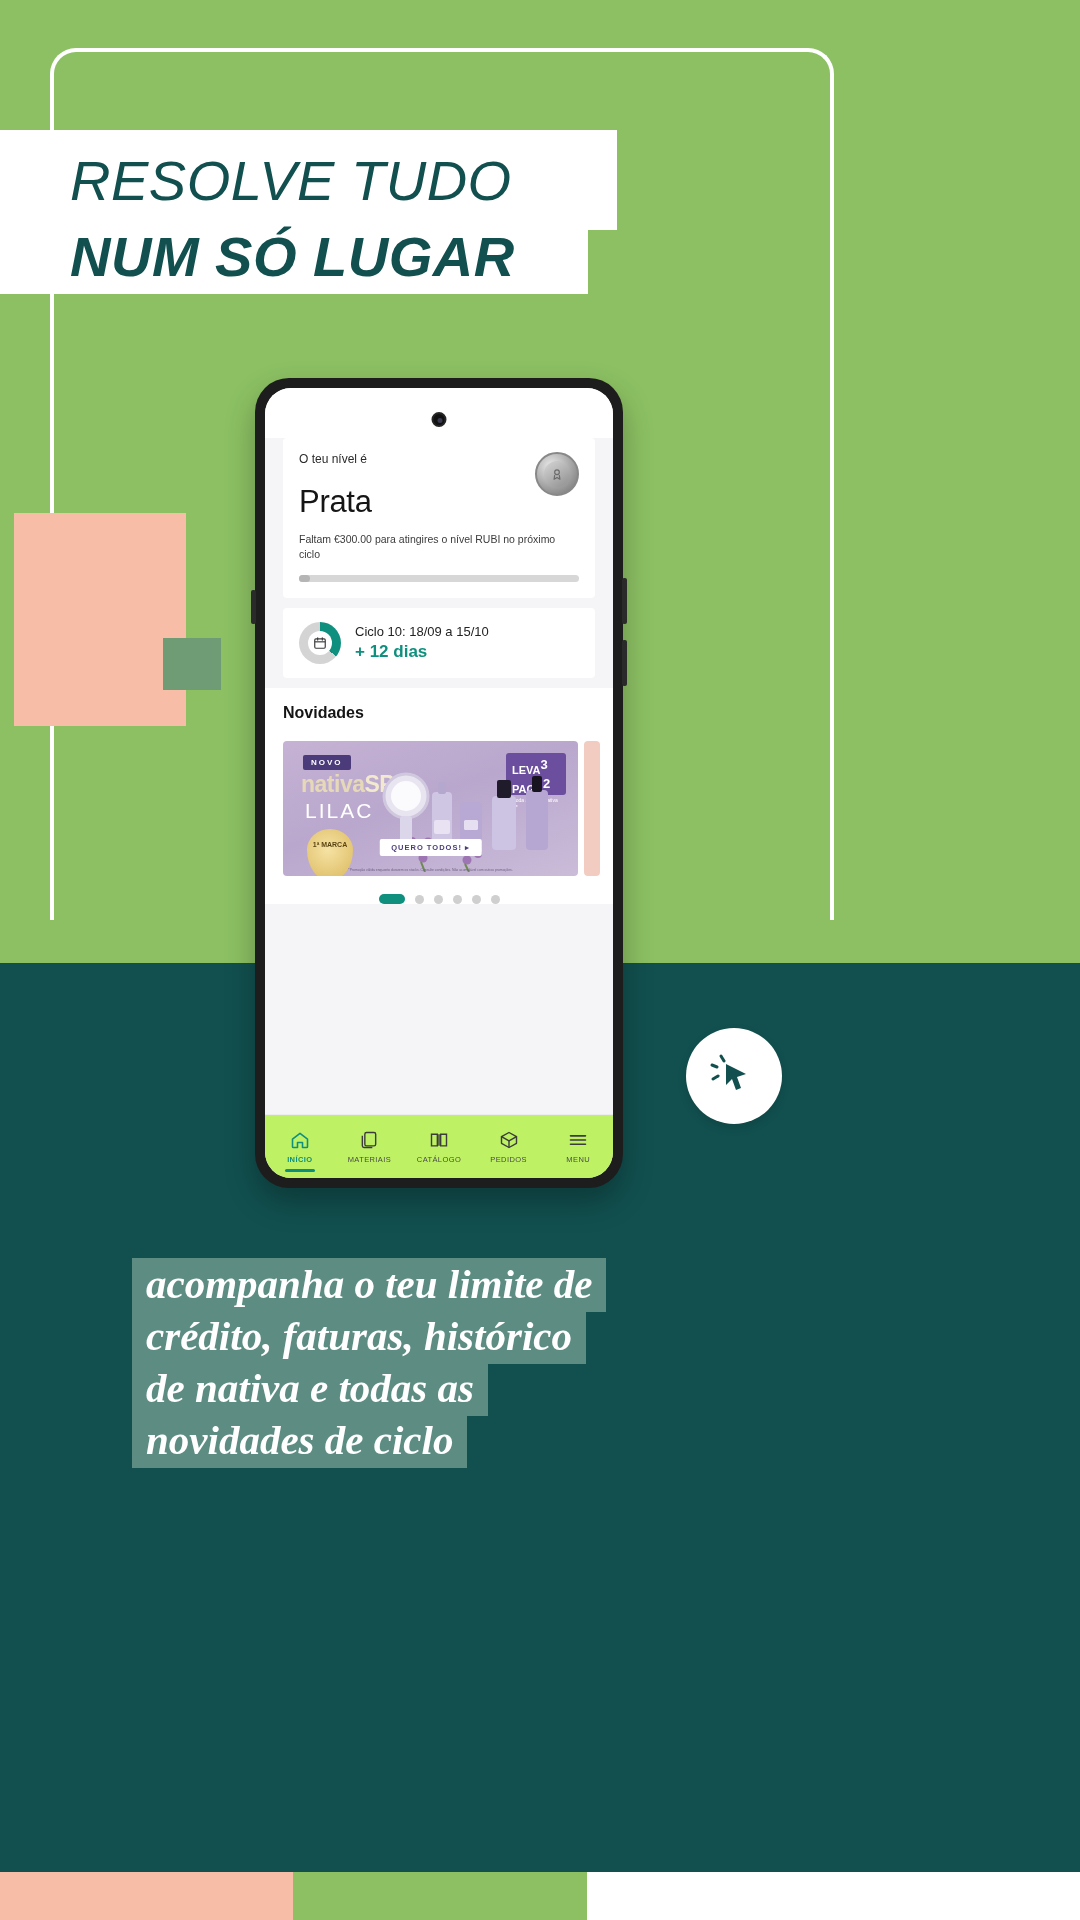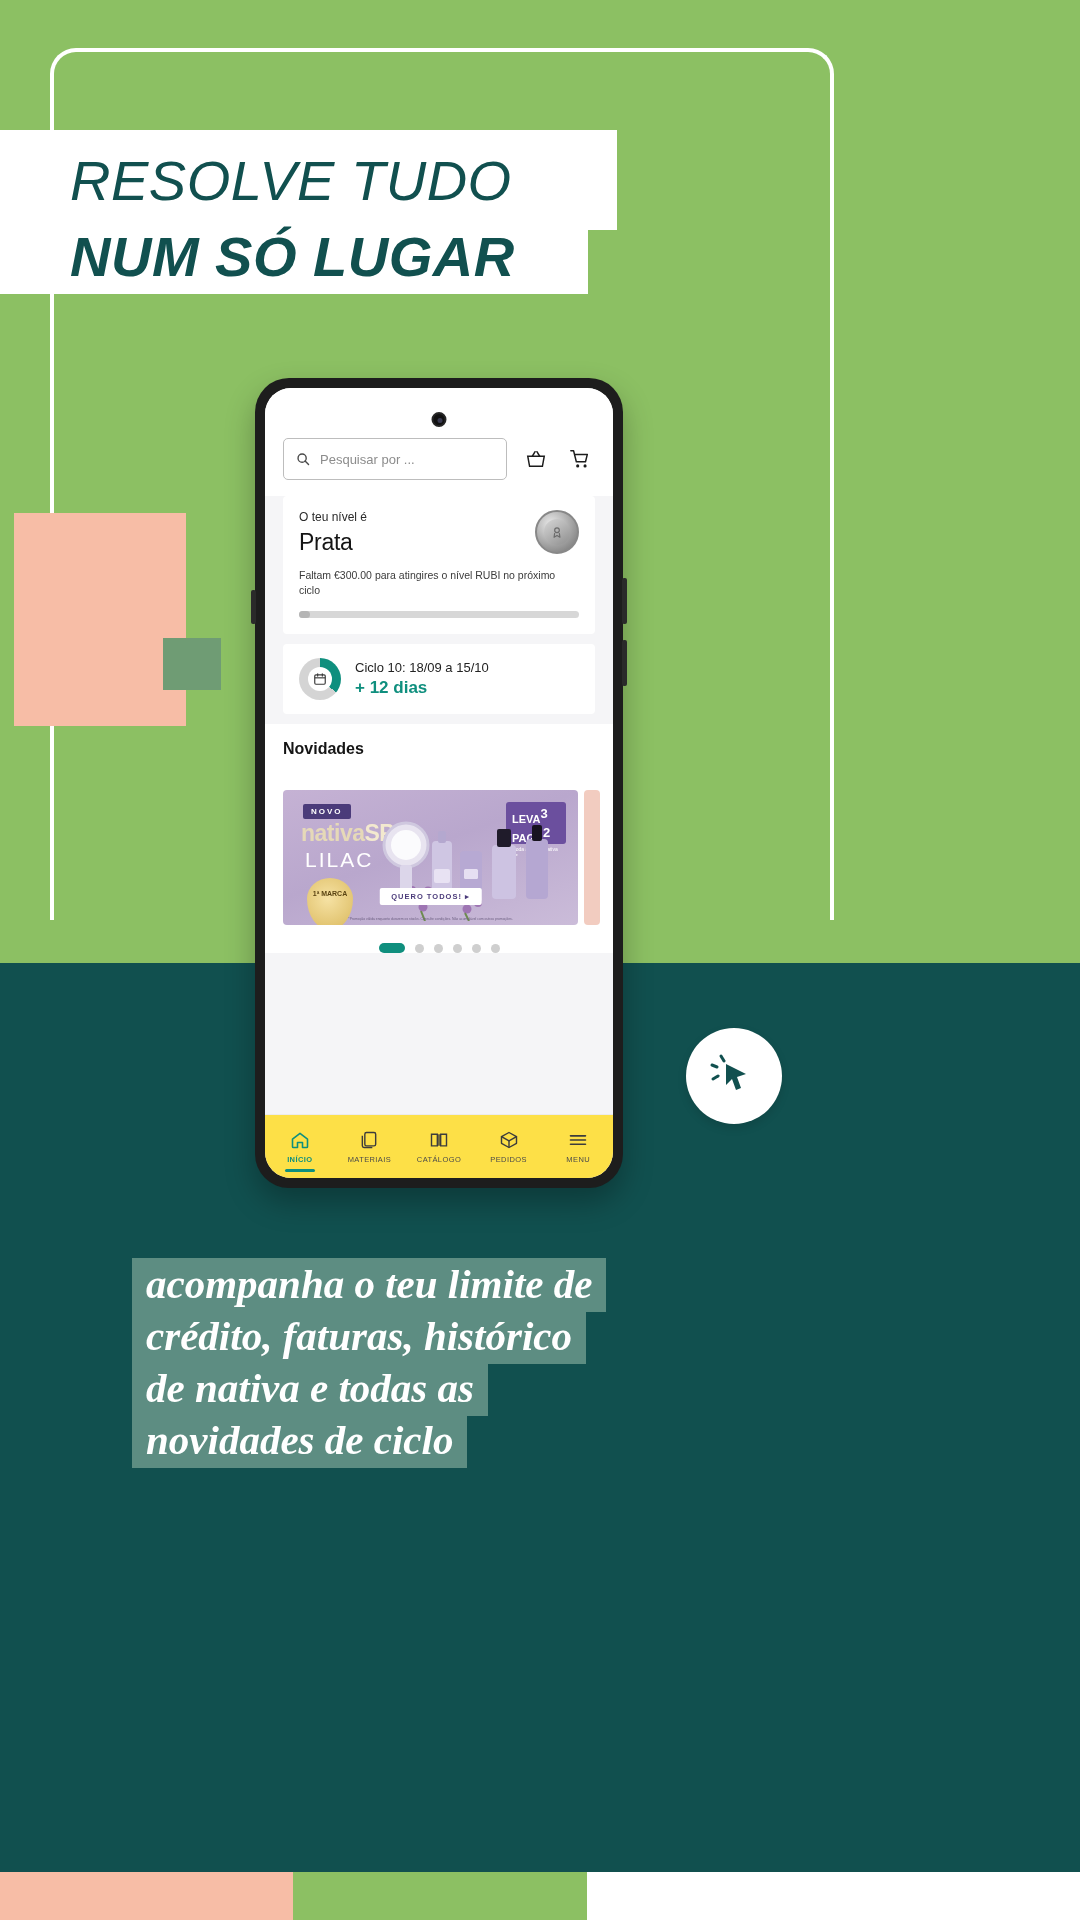--- a/index.html
+++ b/index.html
@@ -59,40 +59,40 @@
   .search-ph { color:#8c8c8c; font-size:13px; }
   .icon-btn { width:30px; height:30px; display:flex; align-items:center; justify-content:center; }
 
   
   .greeting { padding:18px 20px 10px 20px; font-size:17px; font-weight:600; color:#151515; background:#f5f5f7; }
 
   
   .card { background:#ffffff; border-radius:4px; margin:0 18px 10px 18px; padding:14px 16px 16px 16px; }
   .card-level-top { display:flex; justify-content:space-between; align-items:flex-start; }
   .lvl-small { font-size:12px; color:#2a2a2a; }
-  .lvl-big { font-size:23px; color:#151515; margin-top:5px; letter-spacing:-0.3px; }
+  .lvl-big { font-size:31px; color:#151515; margin-top:18px; letter-spacing:-0.3px; }
   .medal { width:44px; height:44px; border-radius:50%; background:radial-gradient(circle at 35% 30%, #e9e9e9, #9d9d9d 60%, #6f6f6f); border:2px solid #888; display:flex;align-items:center;justify-content:center; }
   .medal-inner { width:26px; height:26px; border-radius:50%; background:linear-gradient(145deg,#d6d6d6,#8f8f8f); display:flex; align-items:center; justify-content:center; }
   .lvl-note { font-size:10.5px; color:#3b3b3b; line-height:1.45; margin-top:12px; }
   .progress-track { height:7px; background:#d7d7d7; border-radius:4px; margin-top:13px; }
   .progress-fill { height:7px; width:4%; background:#b5b5b5; border-radius:4px; }
 
   
   .card-cycle { display:flex; align-items:center; gap:14px; padding:14px 16px; }
   .donut { position:relative; width:42px; height:42px; border-radius:50%;
            background:conic-gradient(#0f8f7e 0deg 130deg, #d4d4d4 130deg 360deg); flex:none; }
   .donut::after { content:""; position:absolute; left:9px; top:9px; width:24px; height:24px; border-radius:50%; background:#fff; }
   .donut-ico { position:absolute; left:0; top:0; width:42px; height:42px; display:flex; align-items:center; justify-content:center; z-index:2; }
   .cycle-t1 { font-size:13px; color:#232323; }
   .cycle-t2 { font-size:17px; color:#0f8f7e; font-weight:600; margin-top:3px; }
 
   
   .novidades-wrap { background:#ffffff; margin-top:10px; padding:16px 18px 0 18px; }
   .nov-title { font-size:16px; font-weight:600; color:#151515; }
-  .banner-row { display:flex; gap:6px; margin-top:32px; }
+  .banner-row { display:flex; gap:6px; margin-top:19px; }
   .banner {
     position:relative; flex:none; width:295px; height:135px; border-radius:4px; overflow:hidden;
     background:linear-gradient(160deg,#c5b2d4 0%, #b9a7cd 45%, #cbbcd9 100%);
   }
   .banner-next { flex:none; width:16px; height:135px; border-radius:4px; background:#f2ccc0; }
   .tag-novo { position:absolute; left:20px; top:14px; background:#4b3b7a; color:#fff; font-size:8px; letter-spacing:2px; padding:3px 8px; border-radius:2px; font-weight:700; }
   .nativa { position:absolute; left:18px; top:30px; font-size:23px; color:#e6d9b8; font-weight:600; letter-spacing:-0.5px; }
   .nativa b { color:#f3e9cf; }
   .lilac { position:absolute; left:22px; top:58px; font-size:21px; color:#ffffff; letter-spacing:2px; }
   .seal { position:absolute; left:24px; top:88px; width:46px; height:52px; background:radial-gradient(circle at 45% 40%, #f6e2a4, #d9b75a); border-radius:50% 50% 50% 50%/40% 40% 60% 60%; }
@@ -105,21 +105,21 @@
   .legal { position:absolute; left:0; bottom:4px; width:100%; text-align:center; font-size:3.4px; color:#6c5f80; padding:0 12px; line-height:1.4; }
   .flowers { position:absolute; left:118px; bottom:4px; width:96px; height:54px; }
 
   
   .dots { display:flex; align-items:center; justify-content:center; gap:10px; padding:18px 0 0 0; background:#ffffff; }
   .dot { width:9px; height:9px; border-radius:50%; background:#cfcfcf; }
   .dot.active { width:26px; height:10px; border-radius:6px; background:#0f8f7e; }
 
   
   .bottom-nav {
-    position:absolute; left:0; bottom:0; width:100%; height:64px; background:#fde047;
+    position:absolute; left:0; bottom:0; width:100%; height:64px; background:#bef264;
     display:flex; border-top:1px solid #ececec;
   }
   .nav-item { flex:1; display:flex; flex-direction:column; align-items:center; justify-content:center; gap:5px; position:relative; }
   .nav-label { font-size:7.5px; letter-spacing:0.4px; color:#4a4a4a; }
   .nav-item.active .nav-label { color:#0f8f7e; font-weight:700; }
   .nav-underline { position:absolute; bottom:6px; width:30px; height:3px; border-radius:2px; background:#0f8f7e; }
 
   
   .cursor-badge {
     position:absolute; left:686px; top:1028px; width:96px; height:96px; border-radius:50%;
@@ -152,44 +152,20 @@
   <div class="phone-side1"></div>
   <div class="phone-side2"></div>
   <div class="phone-side3"></div>
 
   <div class="screen">
 
     <div class="status-area">
       <div class="camera"></div>
     </div>
 
-    <div class="search-row">
-      <div class="search-box">
-        <span>
-          <svg width="14" height="14" viewBox="0 0 24 24" fill="none" stroke="#4a4a4a" stroke-width="2.4">
-            <circle cx="10.5" cy="10.5" r="7"></circle>
-              <line x1="15.6" y1="15.6" x2="21.5" y2="21.5" stroke-linecap="round"></line>
-          </svg>
-        </span>
-        <span class="search-ph">Pesquisar por ...</span>
-      </div>
-      <div class="icon-btn">
-        <svg width="22" height="22" viewBox="0 0 24 24" fill="none" stroke="#1c1c1c" stroke-width="1.6">
-          <path d="M3 9h18l-2 11H5L3 9z"></path>
-            <path d="M8 9l3-5M16 9l-3-5" stroke-linecap="round"></path>
-        </svg>
-      </div>
-      <div class="icon-btn">
-        <svg width="22" height="22" viewBox="0 0 24 24" fill="none" stroke="#1c1c1c" stroke-width="1.6">
-          <path d="M2 3h3l3 12h10l2-8H6.5" stroke-linecap="round" stroke-linejoin="round"></path>
-          <circle cx="9.5" cy="19.5" r="1.7" fill="#1c1c1c" stroke="none"></circle>
-          <circle cx="17.5" cy="19.5" r="1.7" fill="#1c1c1c" stroke="none"></circle>
-        </svg>
-      </div>
-    </div>
 
 
     <div class="card">
       <div class="card-level-top">
         <div>
           <div class="lvl-small">O teu nível é</div>
           <div class="lvl-big">Prata</div>
         </div>
         <div class="medal">
           <div class="medal-inner">

